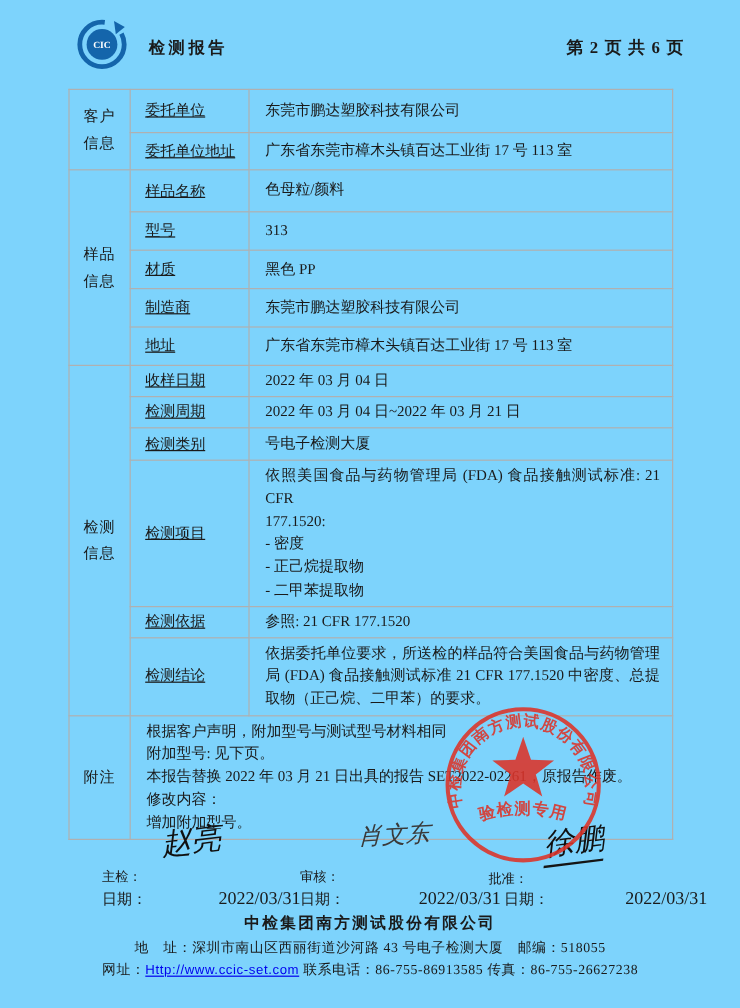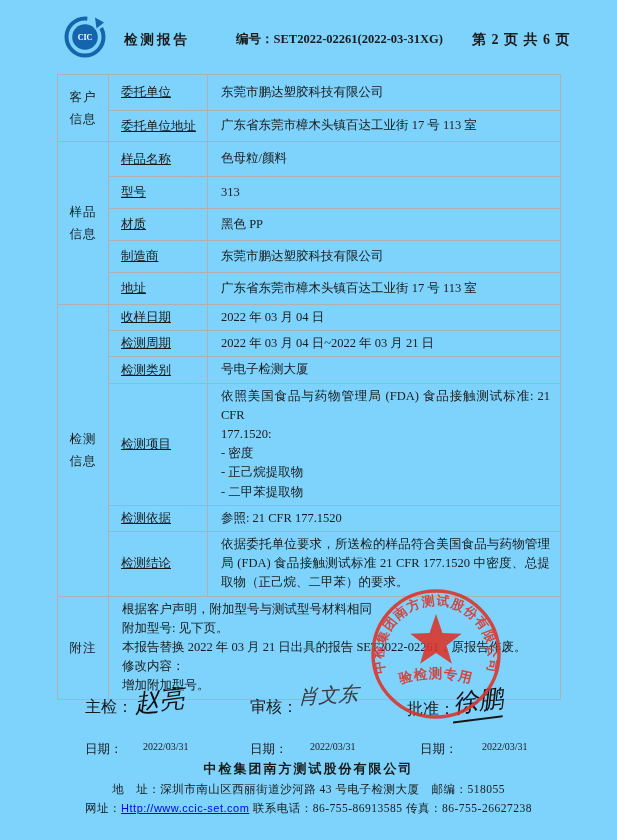--- a/index.html
+++ b/index.html
@@ -14,23 +14,23 @@
   .report-no { position:absolute; left:236px; top:31px; font-size:12.5px; font-weight:bold; }
   .page-info { position:absolute; left:472px; top:31px; font-size:14px; font-weight:bold; letter-spacing:1px; }
   
   table.report { position:absolute; left:57px; top:74px; width:503px; border-collapse:collapse; table-layout:fixed; }
   table.report td { border:1px solid #b0b0b0; font-size:12.5px; vertical-align:middle; overflow:hidden; }
   td.group { text-align:center; white-space:pre-line; line-height:22px; letter-spacing:1px; }
   td.flabel { padding-left:12px;text-decoration:underline; }
   td.fvalue { padding:3px 10px 3px 13px; white-space:pre-line; line-height:19.2px; text-align:justify; }
   
   .abs { position:absolute; }
-  .role-label { font-size:16px; }
+  .role-label { font-size:11px;margin-top:26px; }
   .date-label { font-size:12.5px; }
-  .date-val { font-size:10px; }
+  .date-val { font-size:15px;margin-left:39px; }
   .sig { display:inline-block; font-size:25px; color:#101010; transform:rotate(-7deg) skewX(-14deg); white-space:nowrap; }
   .sig2 { font-size:20px; color:#3a3a3a; transform:rotate(-3deg) skewX(-18deg); }
   .sig3 { border-bottom:2px solid #151515; padding-bottom:1px; }
   
   .stamp { position:absolute; left:360px; top:578px; width:152px; height:152px; opacity:0.88; z-index:5; pointer-events:none; }
   
   .footer { position:absolute; left:0; top:760px; width:617px; text-align:center; }
   .footer .company { font-size:13px; font-weight:bold; letter-spacing:2px; }
   .footer .line { margin-top:4px; font-size:11.5px; letter-spacing:0.5px; }
   .footer a.url { font-family:Liberation Sans, sans-serif; font-size:11px; color:#0000ee; text-decoration:underline;text-align:right; }
@@ -40,23 +40,20 @@
 
 <div class="page">
 
   <svg class="logo" viewBox="0 0 44 44">
     <circle cx="22" cy="22" r="18.5" fill="none" stroke="#1465ab" stroke-width="4" stroke-dasharray="99 17.2" stroke-dashoffset="10"></circle>
     <polygon points="32,2.5 41,7.5 33.5,13.5" fill="#1465ab"></polygon>
     <circle cx="22" cy="22" r="12.8" fill="#1465ab"></circle>
     <text x="22" y="25" text-anchor="middle" font-size="8" font-weight="bold" font-family="Liberation Serif, serif" fill="#ffffff">CIC</text>
   </svg>
   <div class="report-title">检测报告</div>
-  <div class="report-no">
-    <span>编号：</span><span>SET2022-02261(2022-03-31XG)</span>
-  </div>
   <div class="page-info">第 2 页 共 6 页</div>
 
   <table class="report">
     <colgroup>
         <col style="width:51px">
         <col style="width:99px">
         <col style="width:353px">
       </colgroup>
 
     <tbody>

